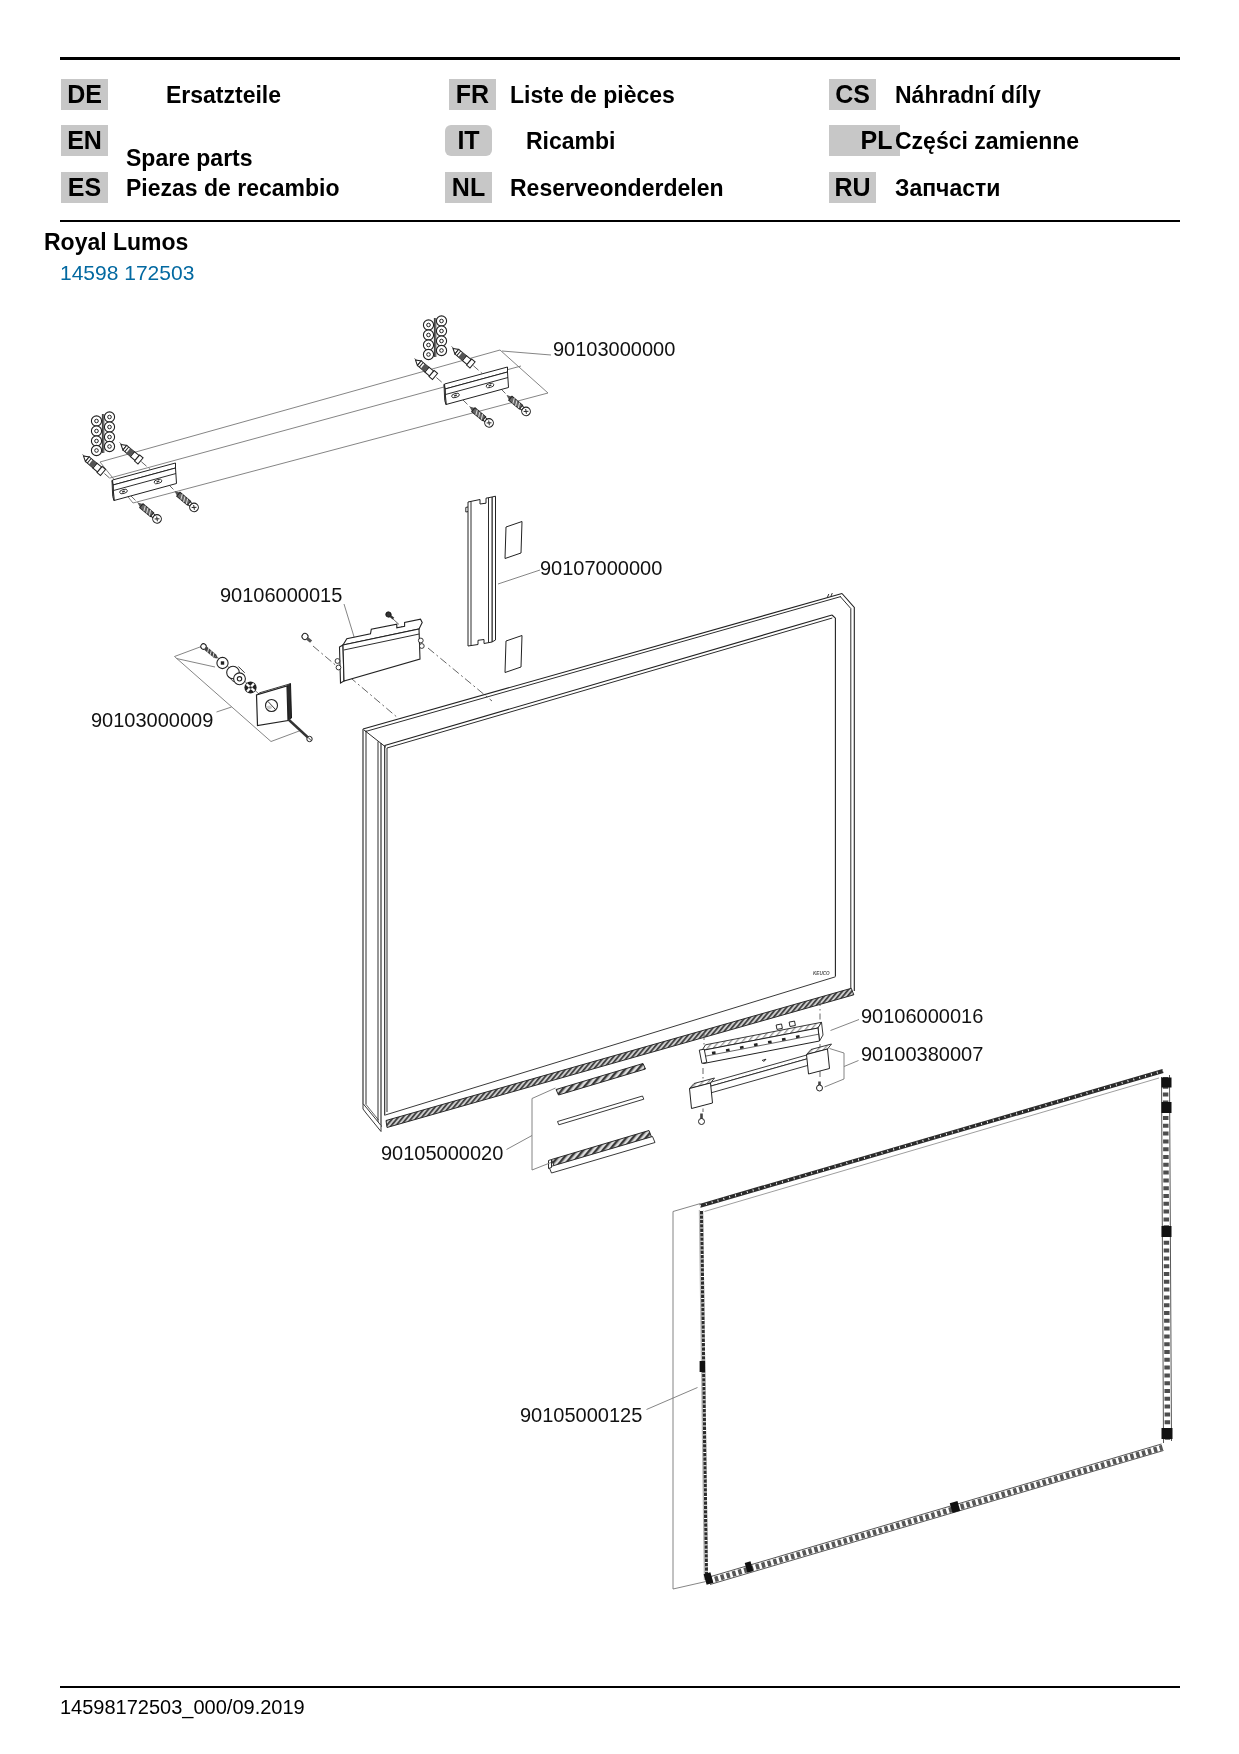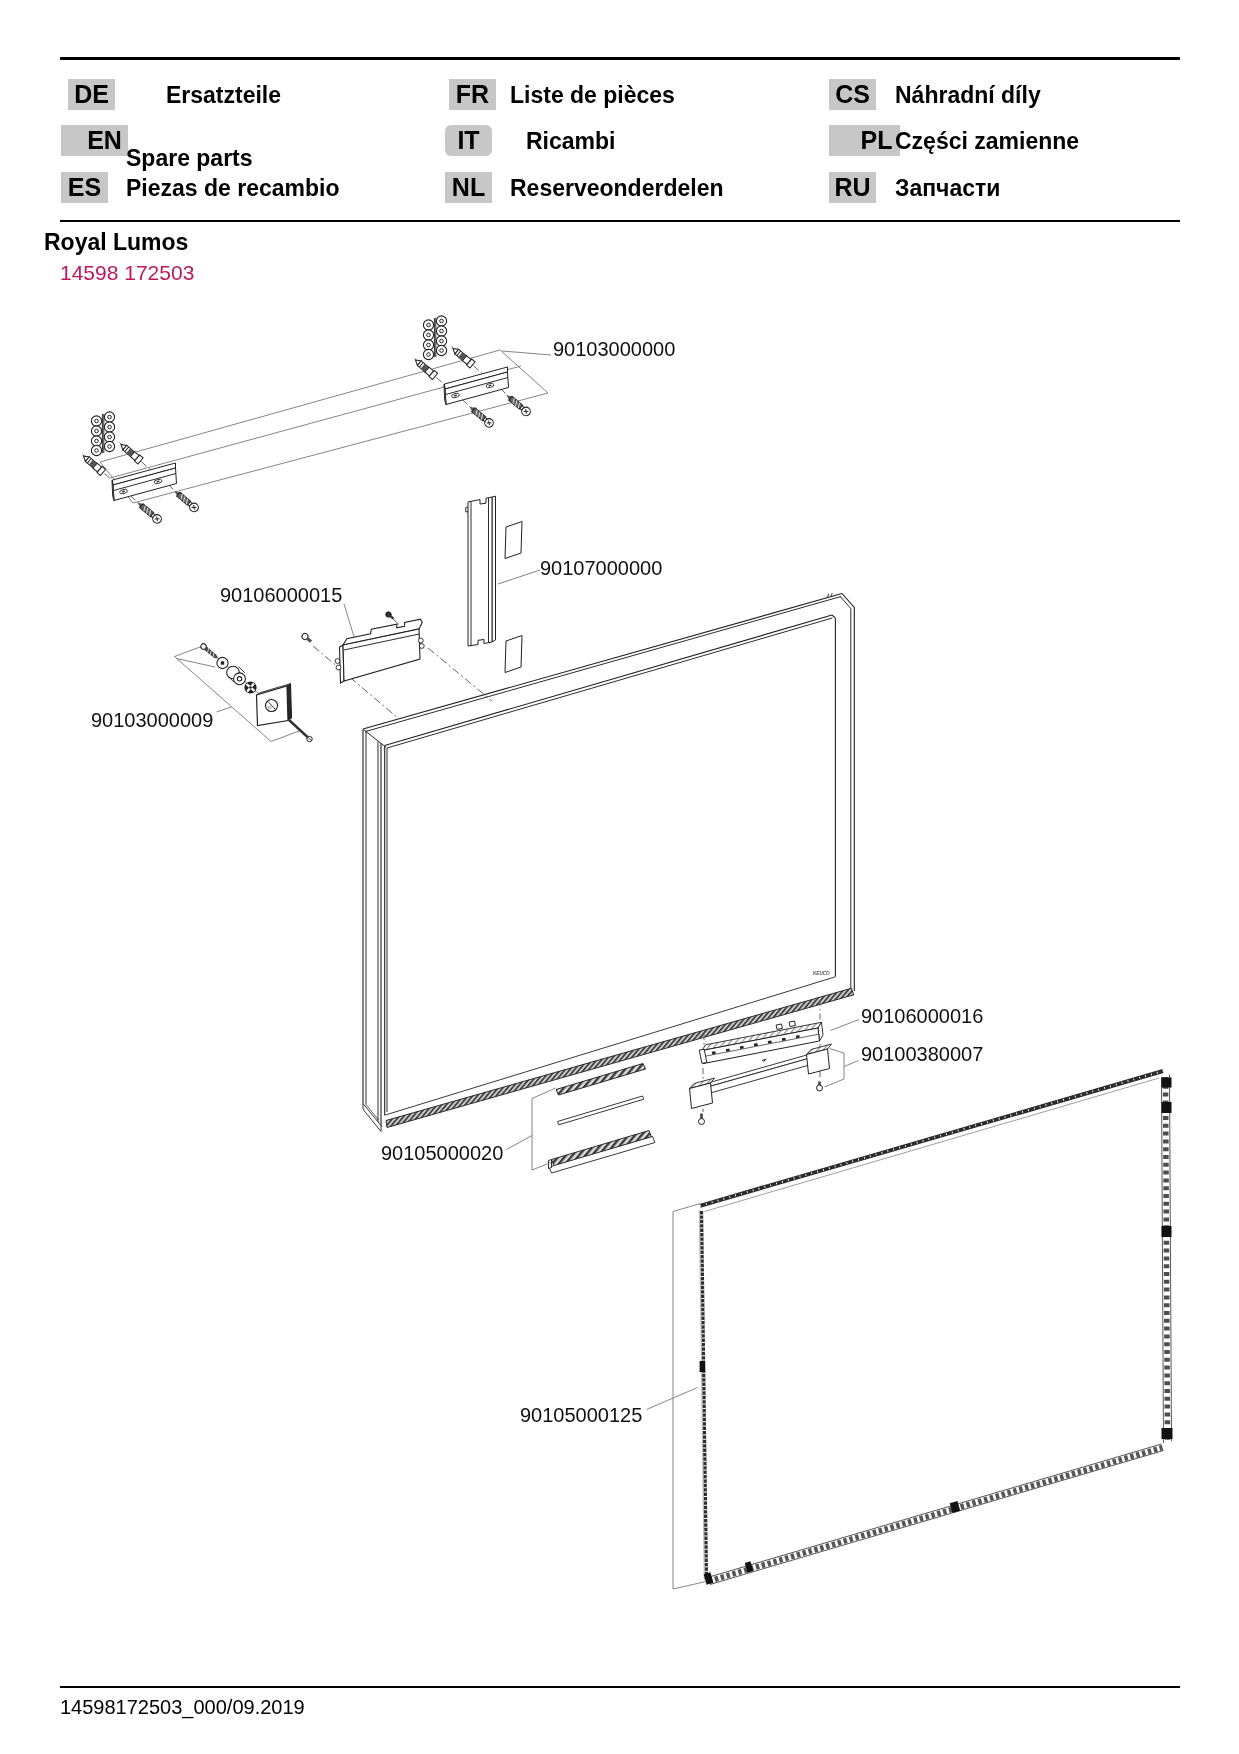--- a/index.html
+++ b/index.html
@@ -3,33 +3,33 @@
 <meta charset="utf-8">
 <style>
 html,body{margin:0;padding:0;background:#fff;}
 .page{position:relative;width:1239px;height:1754px;background:#fff;overflow:hidden;
   font-family:"Liberation Sans",sans-serif;}
 .rule{position:absolute;left:60px;width:1120px;background:#000;}
 .lb{position:absolute;width:47px;height:31px;background:#c7c7c7;color:#000;
   font-weight:bold;font-size:25px;text-align:center;line-height:31px;}
 .lt{position:absolute;font-weight:bold;font-size:23px;color:#000;line-height:32px;height:31px;}
 .ttl{position:absolute;left:44px;top:229px;font-weight:bold;font-size:23px;color:#000;text-align:right;}
-.sub{position:absolute;left:60px;top:261px;font-size:21px;color:#be185d;}
+.sub{position:absolute;left:60px;top:261px;font-size:21px;color:#0369a1;}
 .ftr{position:absolute;left:60px;top:1696px;font-size:20px;color:#000;}
 svg{position:absolute;left:0;top:0;}
 </style>
 </head>
 <body>
 <div class="page">
   <div class="rule" style="top:57px;height:3px;"></div>
   <div class="rule" style="top:220px;height:2px;"></div>
   <div class="rule" style="top:1686px;height:2px;"></div>
 
-  <div class="lb" style="left:61px;top:79px;margin-left:7px;">DE</div>
-  <div class="lb" style="left:61px;top:125px;padding-left:20px;">EN</div>
+  <div class="lb" style="left:61px;top:79px;">DE</div>
+  <div class="lb" style="left:61px;top:125px;">EN</div>
   <div class="lb" style="left:61px;top:172px;">ES</div>
   <div class="lt" style="left:126px;top:79px;margin-left:40px;">Ersatzteile</div>
   <div class="lt" style="left:126px;top:142px;">Spare parts</div>
   <div class="lt" style="left:126px;top:172px;">Piezas de recambio</div>
 
   <div class="lb" style="left:449px;top:79px;text-align:center;">FR</div>
   <div class="lb" style="left:445px;top:125px;border-radius:6px;">IT</div>
   <div class="lb" style="left:445px;top:172px;">NL</div>
   <div class="lt" style="left:510px;top:79px;">Liste de pièces</div>
   <div class="lt" style="left:526px;top:125px;">Ricambi</div>

